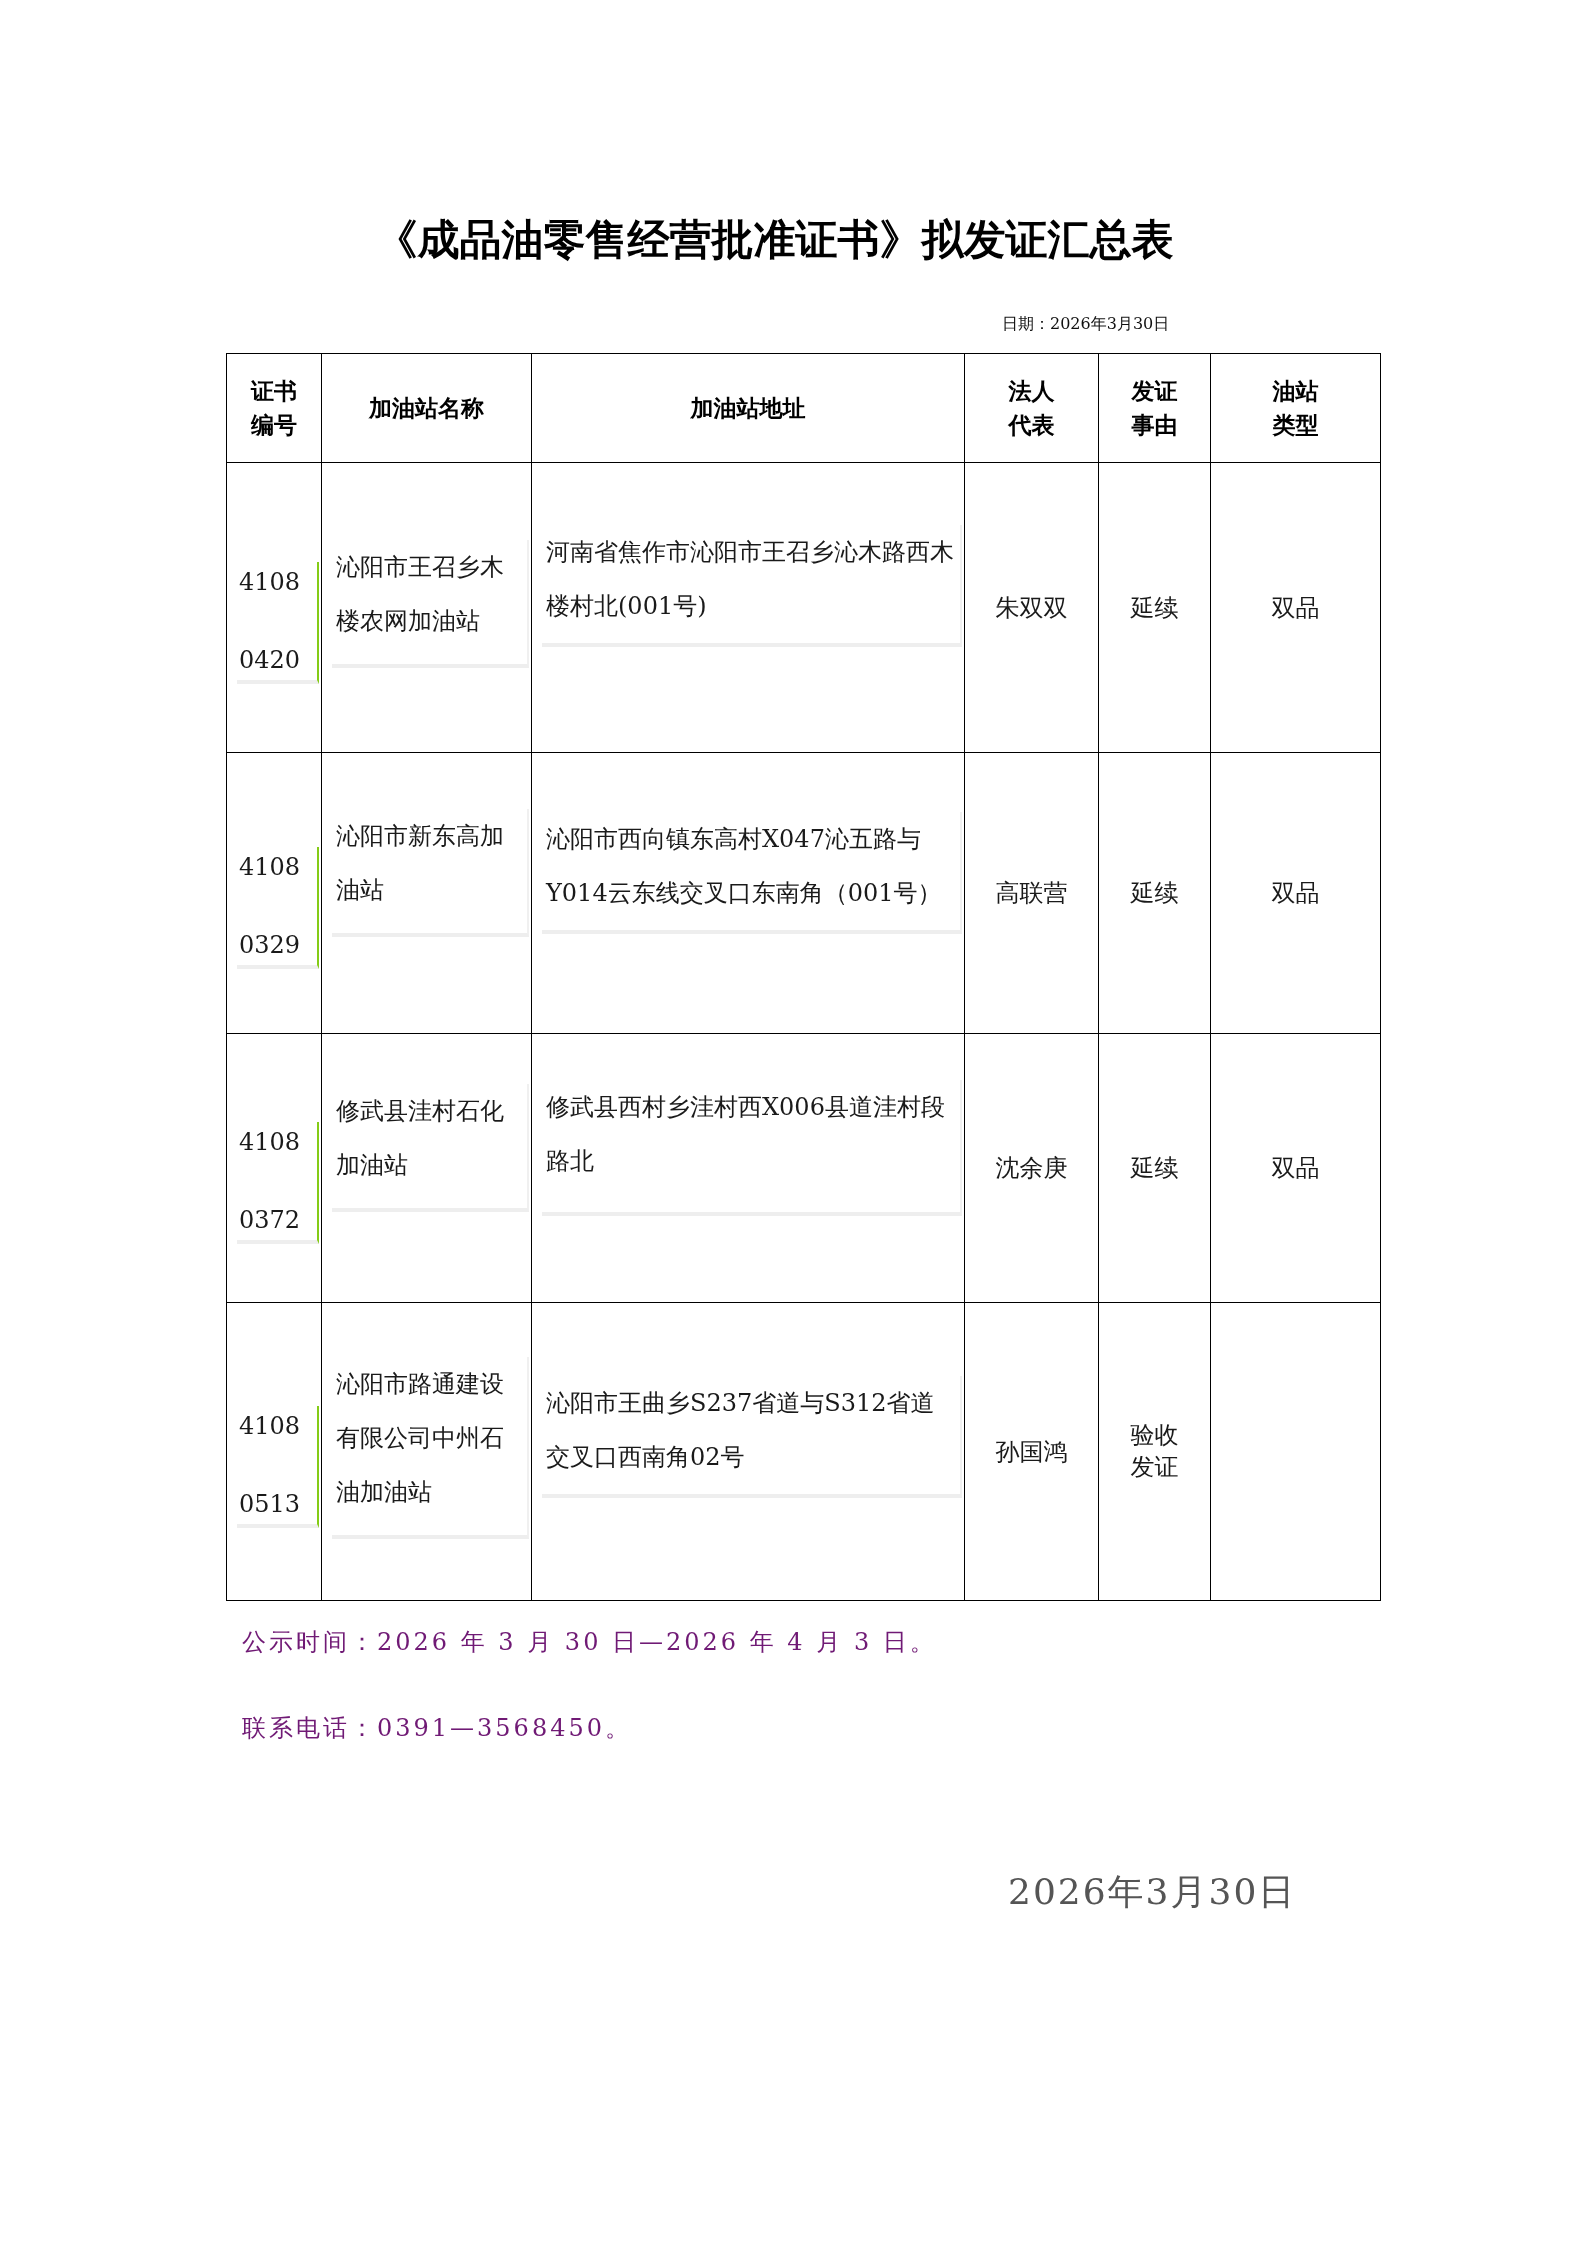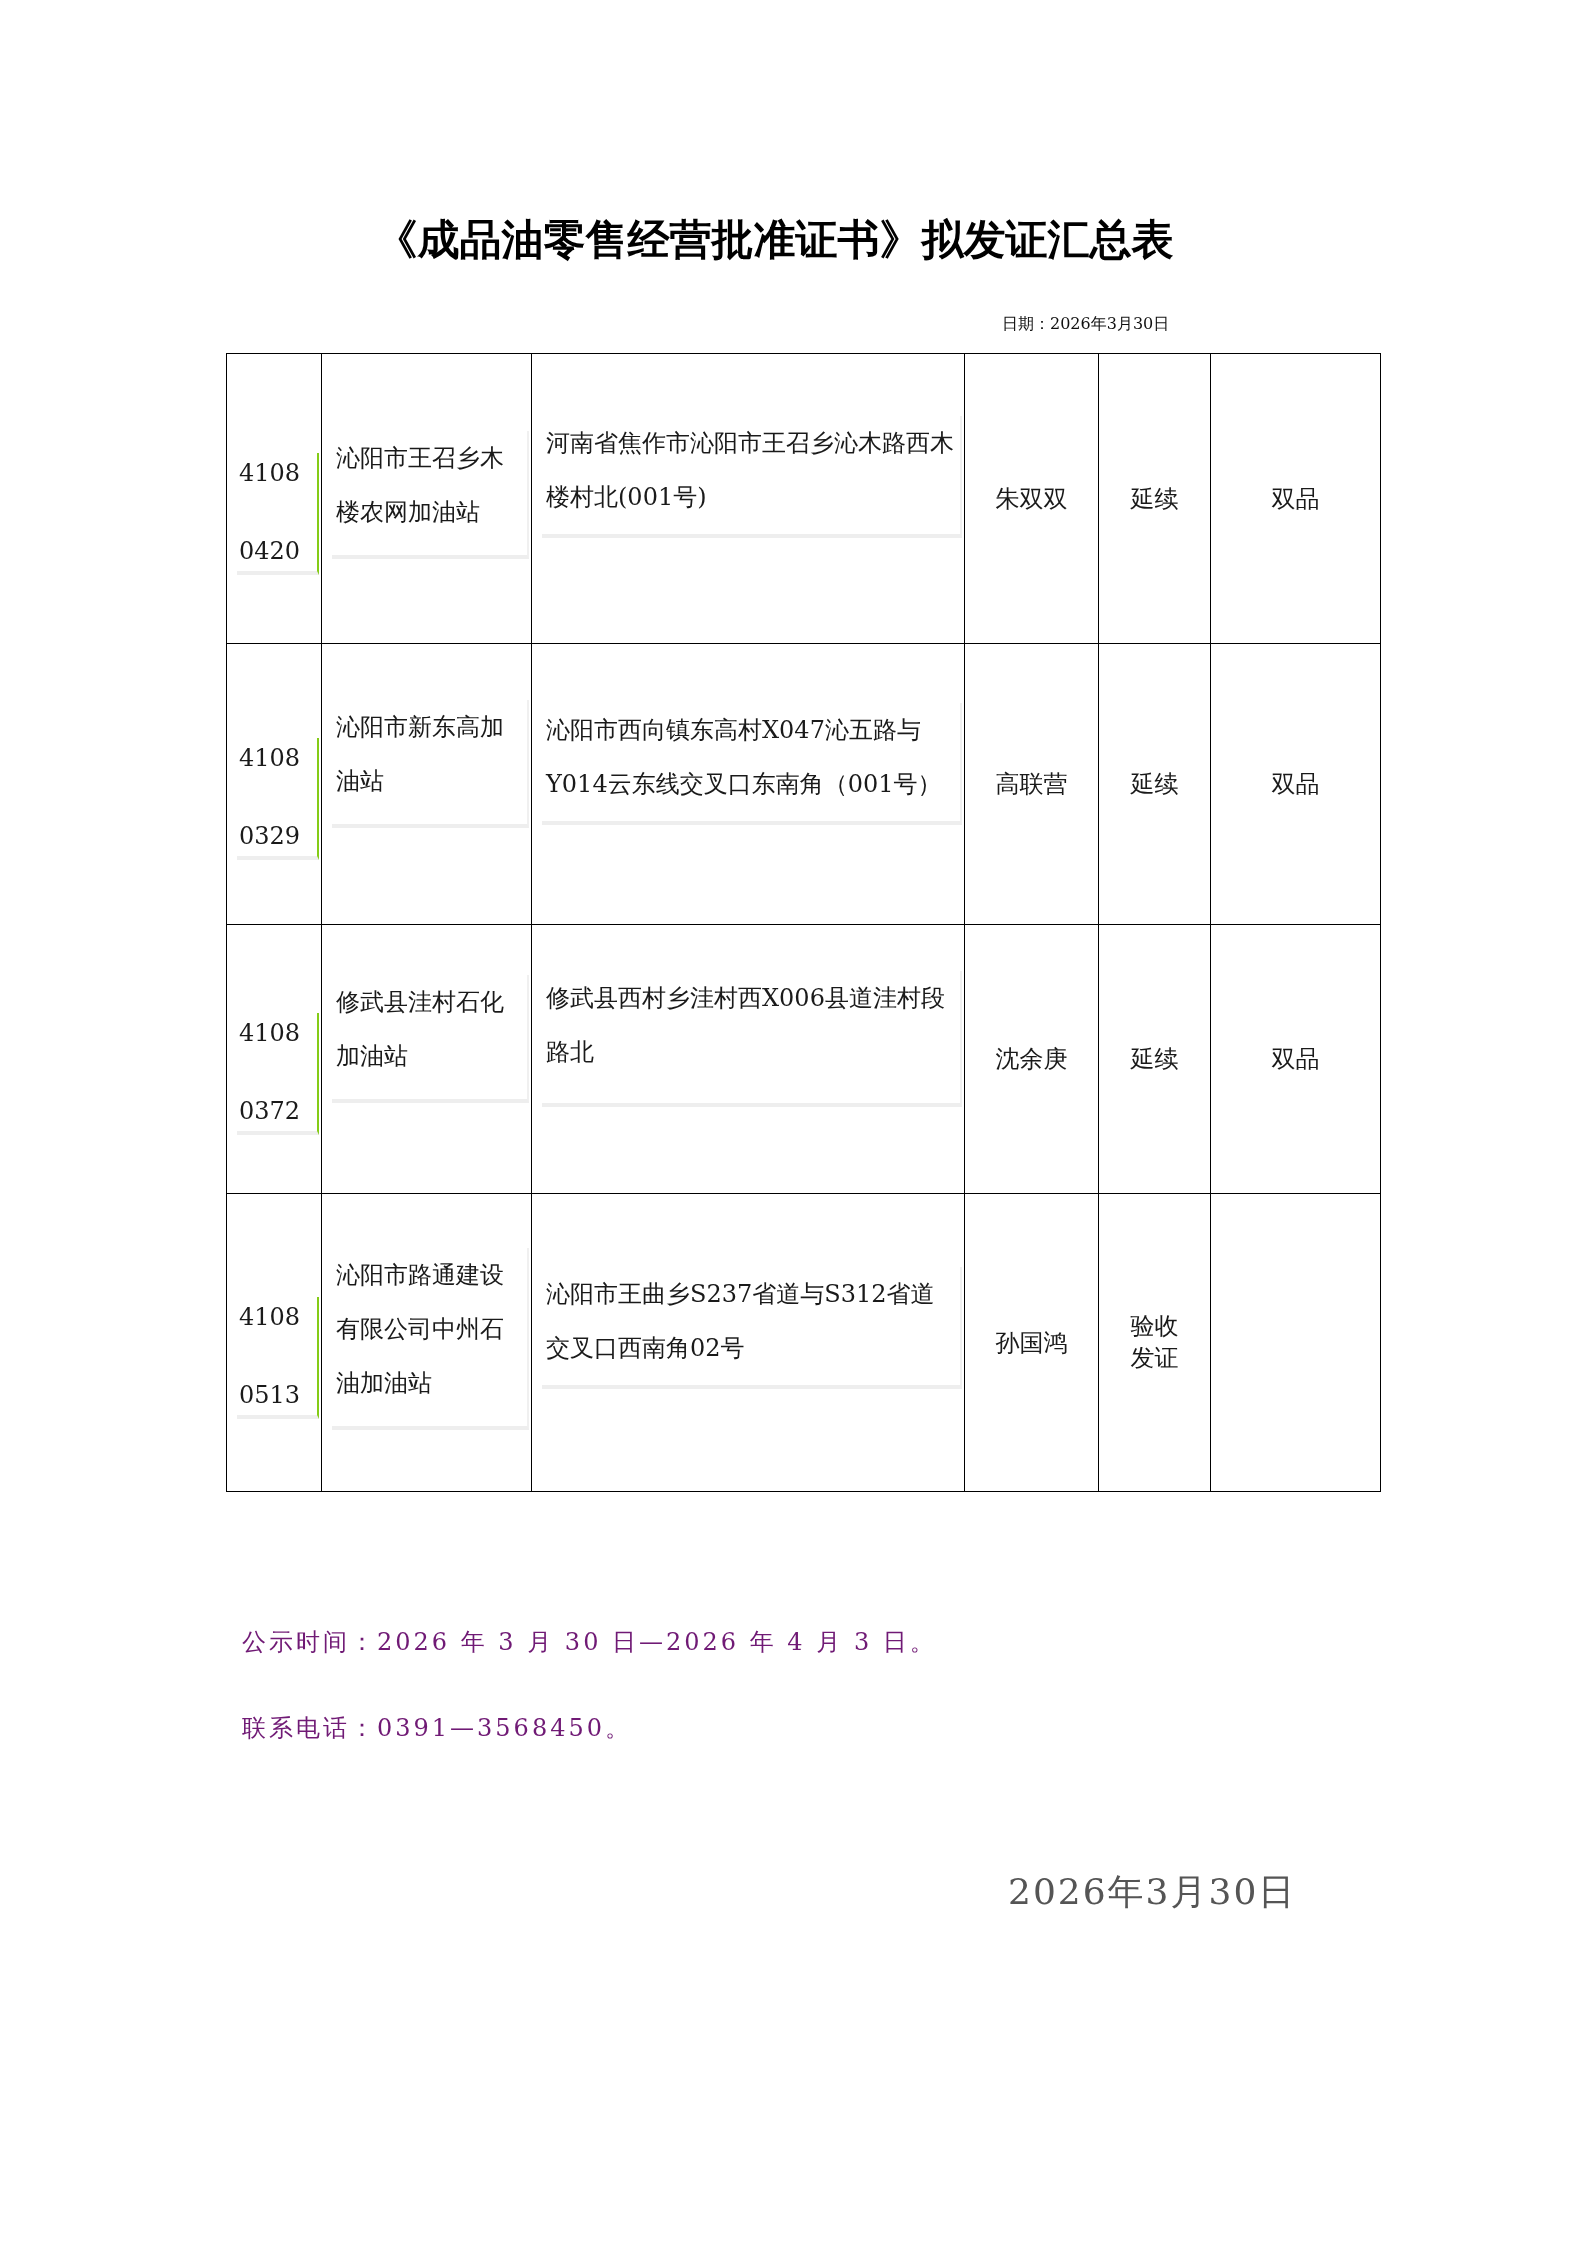--- a/index.html
+++ b/index.html
@@ -129,20 +129,28 @@
 <table class="summary">
   <colgroup>
     <col style="width:95px">
     <col style="width:210px">
     <col style="width:433px">
     <col style="width:134px">
     <col style="width:112px">
     <col style="width:170px">
   </colgroup>
   <tbody>
+      <tr class="head-row">
+    <th><span>证书</span><br><span>编号</span></th>
+    <th>加油站名称</th>
+    <th>加油站地址</th>
+    <th><span>法人</span><br><span>代表</span></th>
+    <th><span>发证</span><br><span>事由</span></th>
+    <th><span>油站</span><br><span>类型</span></th>
+  </tr>
 
   <tr style="height:290px">
     <td>
       <div class="code-box" style="margin-top:30px">
         <span class="code-line">4108</span>
         <span class="code-gap"></span>
         <span class="code-line">0420</span>
       </div>
     </td>
     <td>

